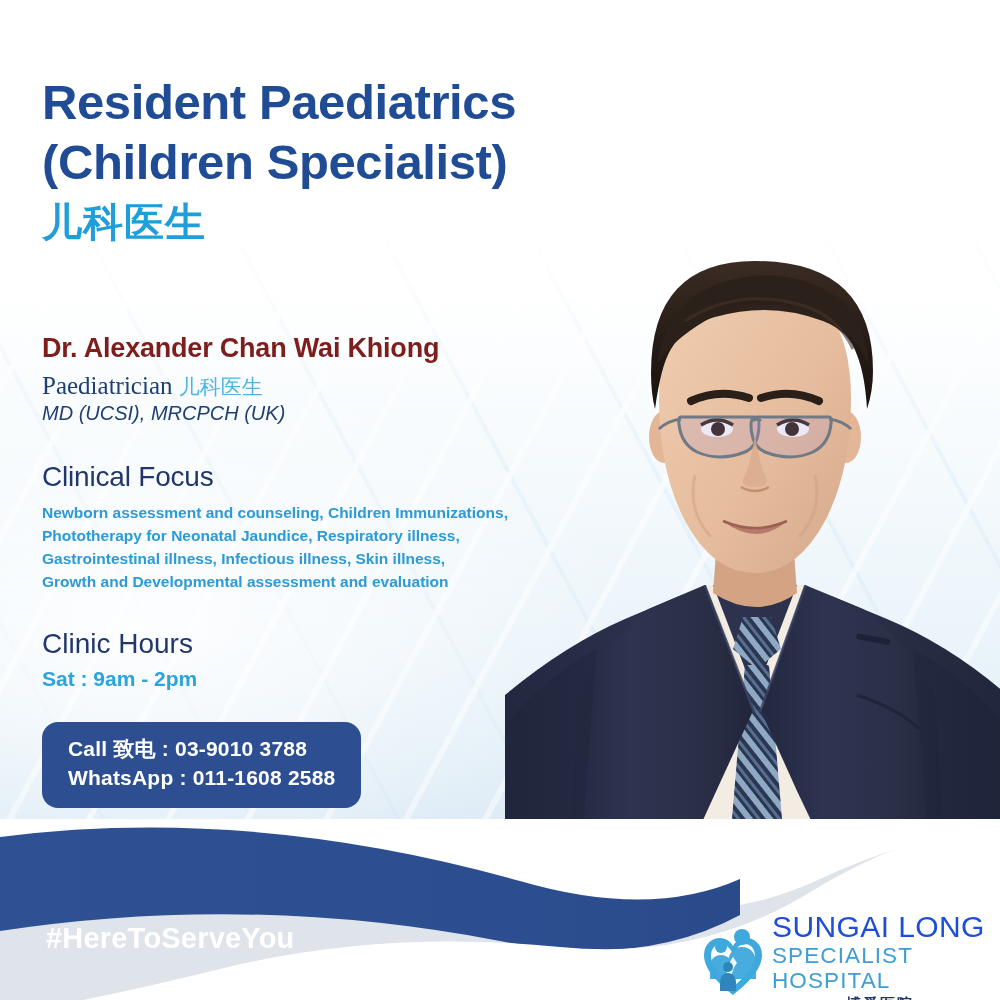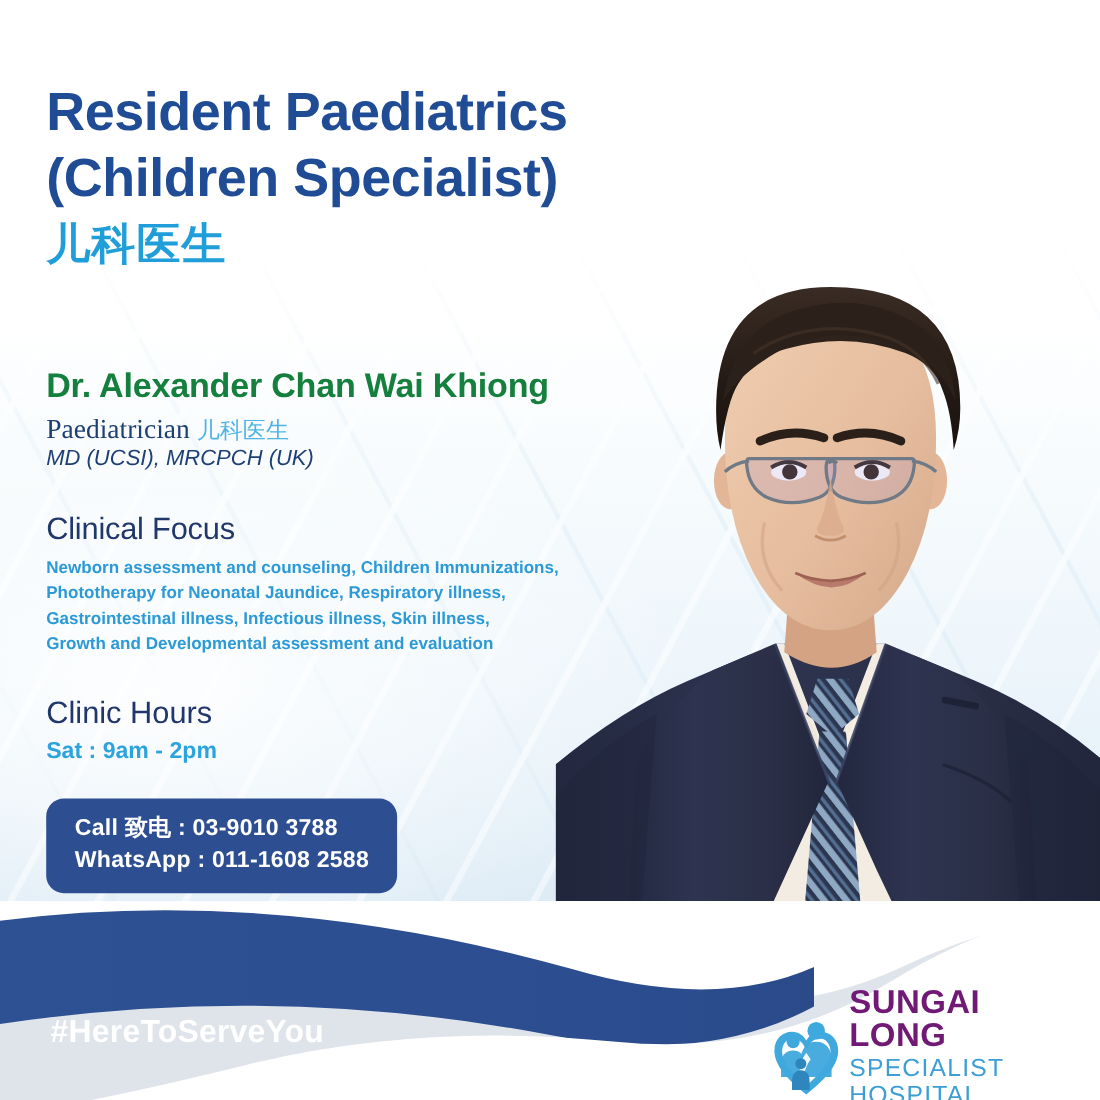--- a/index.html
+++ b/index.html
@@ -95,22 +95,22 @@
     color: #1f9ed9;
     font-size: 40px;
     line-height: 1.15;
     font-weight: bold;
     letter-spacing: 1px;
   }
 
   .doc-name {
     margin: 0;
     padding-top: 88px;
-    color: #15803d;
-    font-size: 31px;
+    color: #7f1d1d;
+    font-size: 27px;
     font-weight: bold;
     letter-spacing: -.2px;
   }
   .doc-name-cn {
     margin: 2px 0 0 0;
     color: #2ba3dd;
     font-size: 29px;
     font-weight: normal;
     letter-spacing: 1px;
   }
@@ -209,23 +209,23 @@
     top: 888px;
     width: 288px;
     height: 92px;
     display: flex;
     align-items: center;
   }
   .logo-mark { width: 66px; height: 72px; flex: 0 0 auto; }
   .logo-mark svg { display: block; width: 100%; height: 100%; }
   .logo-text { margin-left: 6px; }
   .logo-l1 {
-    color: #701a75;
+    color: #1d4ed8;
     font-size: 30px;
-    font-weight: bold;
+    font-weight: normal;
     letter-spacing: .4px;
     line-height: 1.02;
   }
   .logo-l2 {
     color: #3d9ed4;
     font-size: 22.5px;
     letter-spacing: 1.1px;
     line-height: 1.12;
   }
   .logo-l3 {

